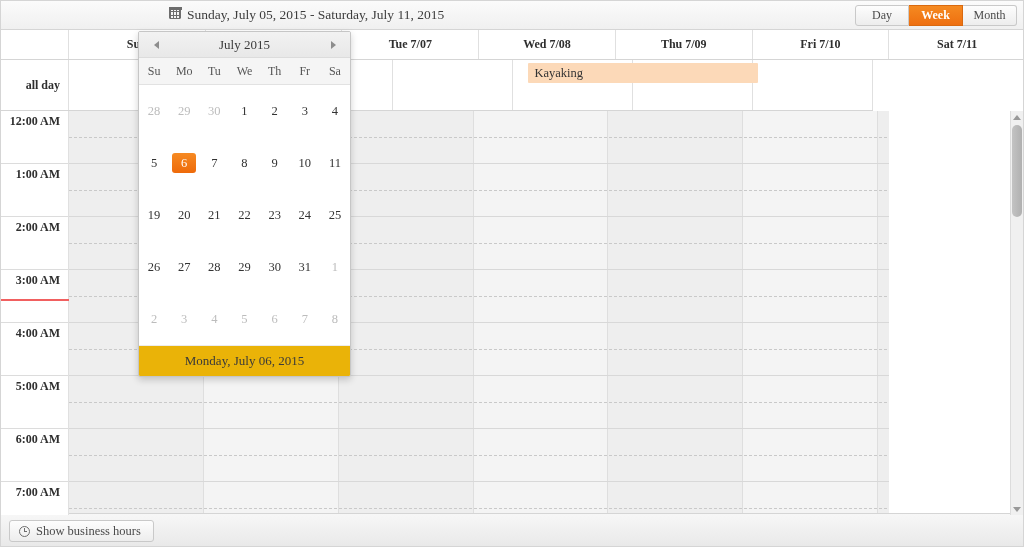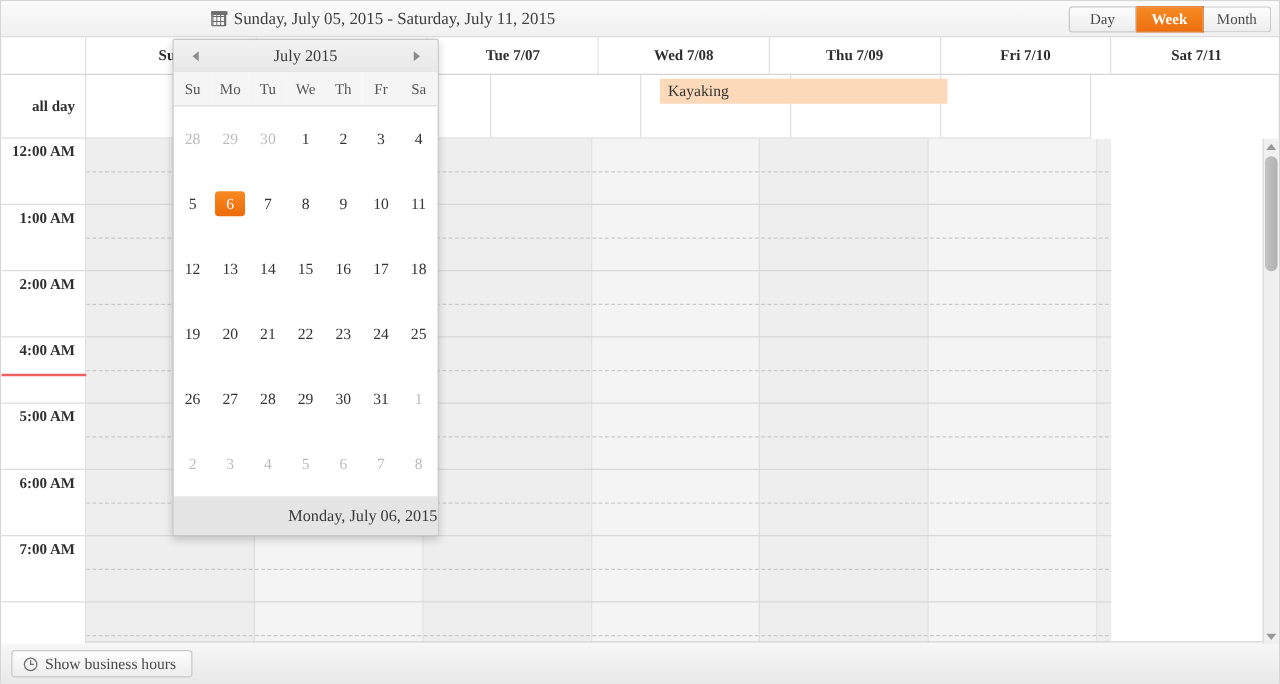--- a/index.html
+++ b/index.html
@@ -51,21 +51,21 @@
     border-top: 4px solid transparent;
     border-bottom: 4px solid transparent;
   }
   .arrow-l { transform: translate(-50%,-50%); border-right: 5px solid #8a8a8a; margin-left: -1px;}
   .arrow-r { transform: translate(-50%,-50%); border-left: 5px solid #8a8a8a; margin-left: 1px;}
 
   #date-range {
     position: absolute; left: 136px; top: 6px;
     font-size: 13.5px; color: #3d3d3d;
     white-space: nowrap;
-    display: flex; align-items: center; gap: 6px;
+    display: flex; align-items: flex-start; gap: 6px;
     cursor: pointer;
     padding-left: 32px;
   }
   .cal-ico {
     display: inline-block; width: 12px; height: 12px;
     border: 1.5px solid #6d6d6d; border-radius: 1px;
     box-sizing: border-box; position: relative;
     background:
       repeating-linear-gradient(to right, #6d6d6d 0 1px, transparent 1px 3px),
       repeating-linear-gradient(to bottom, transparent 0 3px, #6d6d6d 3px 4px);
@@ -300,24 +300,24 @@
   .dp-grid td.other { color: #bcbcbc; }
   .dp-grid td .cell {
     display: block; width: 24px; height: 20px; line-height: 20px;
     margin: 16px auto; border-radius: 3px;
   }
   .dp-grid td.sel .cell {
     background: linear-gradient(#f68a22, #ee6a0a);
     color: #fff;
   }
   .dp-foot {
-    height: 30px; line-height: 30px; text-align: right;
+    height: 30px; line-height: 30px; text-align: center;
     font-size: 13px; color: #3a3a3a;
     border-top: 1px solid #ececec;
-    background: #e5e5e5;
+    background: #eab308;
     cursor: pointer;
   }
 </style>
 </head>
 <body>
 
 <div id="app">
 
   <div class="toolbar">
 
@@ -384,20 +384,23 @@
 
     <div class="gutter">
       <div class="gutter-slot">
           <span>12:00 AM</span>
         </div>
       <div class="gutter-slot">
           <span>1:00 AM</span>
         </div>
       <div class="gutter-slot">
           <span>2:00 AM</span>
+        </div>
+      <div class="gutter-slot">
+          <span>3:00 AM</span>
         </div>
       <div class="gutter-slot">
           <span>4:00 AM</span>
         </div>
       <div class="gutter-slot">
           <span>5:00 AM</span>
         </div>
       <div class="gutter-slot">
           <span>6:00 AM</span>
         </div>
@@ -489,43 +492,20 @@
             </td>
             <td>
               <span class="cell">10</span>
             </td>
             <td>
               <span class="cell">11</span>
             </td>
           </tr>
           <tr>
             <td>
-              <span class="cell">12</span>
-            </td>
-            <td>
-              <span class="cell">13</span>
-            </td>
-            <td>
-              <span class="cell">14</span>
-            </td>
-            <td>
-              <span class="cell">15</span>
-            </td>
-            <td>
-              <span class="cell">16</span>
-            </td>
-            <td>
-              <span class="cell">17</span>
-            </td>
-            <td>
-              <span class="cell">18</span>
-            </td>
-          </tr>
-          <tr>
-            <td>
               <span class="cell">19</span>
             </td>
             <td>
               <span class="cell">20</span>
             </td>
             <td>
               <span class="cell">21</span>
             </td>
             <td>
               <span class="cell">22</span>

